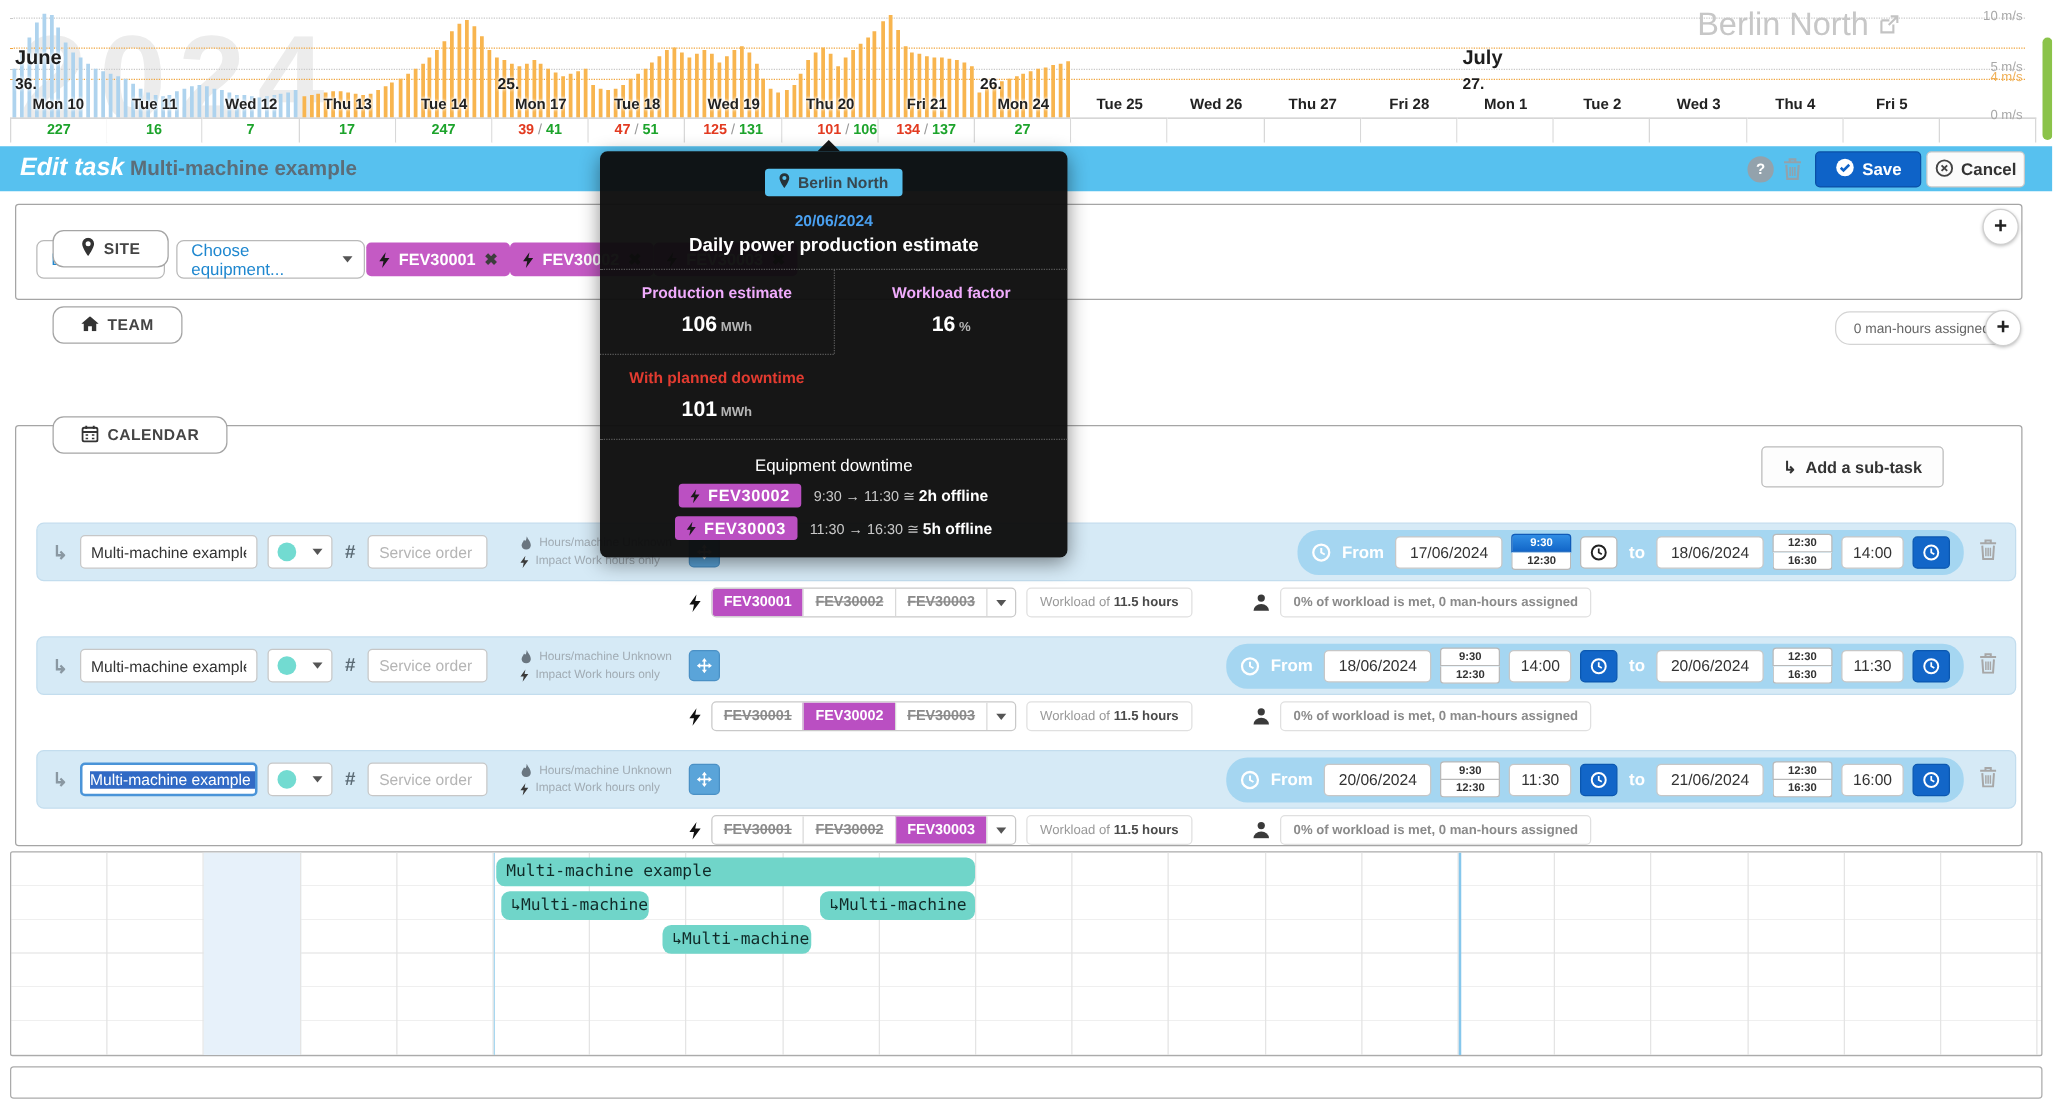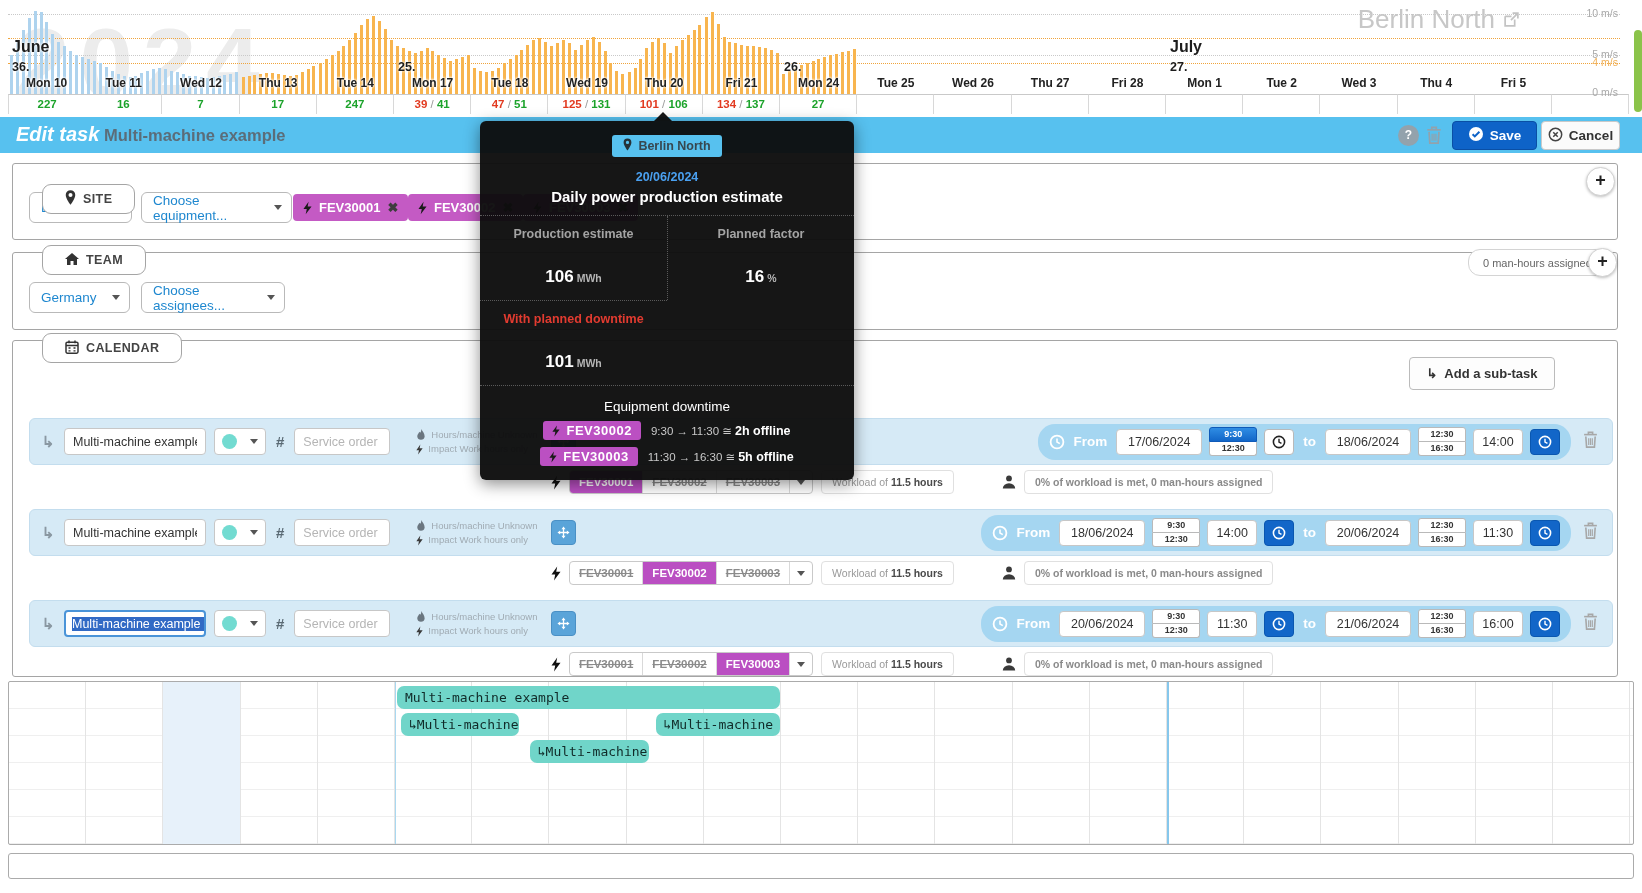--- a/index.html
+++ b/index.html
@@ -103,22 +103,22 @@
   .tt:before{content:"";position:absolute;left:174px;top:-9px;border:9px solid transparent;border-bottom:9px solid rgba(13,13,13,.96);border-top:none;}
   .tt-chip{margin:14px auto 0;width:max-content;background:#57c1ef;border-radius:3px;padding:3px 11px;font-size:12.5px;font-weight:bold;color:#37474f;display:flex;align-items:center;gap:6px;}
   .tt-date{margin-top:13px;text-align:center;font-size:12.5px;font-weight:bold;color:#4aa0f0;}
   .tt-title{margin-top:4px;text-align:center;font-size:15px;font-weight:bold;color:#fff;}
   .tt-hr{margin-top:10px;border-top:1px dotted #5a5a5a;}
   .tt-metrics{display:grid;grid-template-columns:1fr 1fr;}
   .tt-cell{padding:11px 14px 13px;text-align:center;}
   .tt-cell.c2{border-left:1px dotted #5a5a5a;}
   .tt-cell.r2{border-top:1px dotted #5a5a5a;}
   .tt-mlabel{font-size:12.5px;font-weight:bold;}
-  .tt-mlabel.green{color:#a3a3a3;} .tt-mlabel.red{color:#e23b30;}
-  .tt-mval{margin-top:26px;font-size:17px;font-weight:bold;color:#fff;}
+  .tt-mlabel.green{color:#f0abfc;} .tt-mlabel.red{color:#e23b30;}
+  .tt-mval{margin-top:9px;font-size:17px;font-weight:bold;color:#fff;}
   .tt-mval .u{font-size:10.5px;color:#b5b5b5;font-weight:bold;margin-left:3px;}
   .tt-dtitle{margin-top:13px;text-align:center;font-size:13.5px;font-weight:normal;}
   .tt-eqrow{margin-top:7px;display:flex;align-items:center;justify-content:center;gap:10px;}
   .tt-eqtag{background:#bb50c2;border-radius:3px;padding:2px 9px;display:flex;align-items:center;gap:6px;font-size:13px;font-weight:bold;color:#fff;letter-spacing:.5px;}
   .tt-eqtxt{font-size:11.5px;color:#c9c9c9;}
   .tt-eqtxt b{color:#fff;font-size:12.5px;margin-left:3px;}
 </style>
 </head>
 <body>
 
@@ -261,21 +261,21 @@
         <div class="bar orange" style="left:651.2px;height:53.5px"></div>
         <div class="bar orange" style="left:657.1px;height:56.7px"></div>
         <div class="bar orange" style="left:663.0px;height:51.8px"></div>
         <div class="bar orange" style="left:668.9px;height:42.1px"></div>
         <div class="bar orange" style="left:674.8px;height:48.6px"></div>
         <div class="bar orange" style="left:680.7px;height:55.1px"></div>
         <div class="bar orange" style="left:686.6px;height:59.9px"></div>
         <div class="bar orange" style="left:692.5px;height:64.8px"></div>
         <div class="bar orange" style="left:698.4px;height:69.7px"></div>
         <div class="daycell" style="left:625.6px;width:77.2px">Thu 20</div>
-        <div class="vcell" style="left:625.6px;width:76.2px;"><span class="r">101</span><span class="sl"> / </span><span class="g">106</span></div>
+        <div class="vcell" style="left:625.6px;width:76.2px;text-align:right;"><span class="r">101</span><span class="sl"> / </span><span class="g">106</span></div>
         <div class="bar orange" style="left:704.8px;height:77.8px"></div>
         <div class="bar orange" style="left:710.7px;height:82.6px"></div>
         <div class="bar orange" style="left:716.6px;height:71.3px"></div>
         <div class="bar orange" style="left:722.5px;height:58.3px"></div>
         <div class="bar orange" style="left:728.4px;height:53.5px"></div>
         <div class="bar orange" style="left:734.3px;height:51.8px"></div>
         <div class="bar orange" style="left:740.2px;height:50.2px"></div>
         <div class="bar orange" style="left:746.1px;height:48.6px"></div>
         <div class="bar orange" style="left:752.0px;height:48.6px"></div>
         <div class="bar orange" style="left:757.9px;height:47.8px"></div>
@@ -397,30 +397,20 @@
       </div>
   </div>
   <div class="ptab" style="left:42px;top:156px;margin-top:28px;">
     <span><svg width="11" height="15" viewBox="0 0 12 16">
           <path fill-rule="evenodd" d="M6 0 a5.2 5.2 0 0 1 5.2 5.2 C11.2 9 6 16 6 16 S0.8 9 0.8 5.2 A5.2 5.2 0 0 1 6 0 Z M6 7.4 a2.2 2.2 0 1 0 0 -4.4 a2.2 2.2 0 0 0 0 4.4 Z" fill="#333"></path>
         </svg></span>
     <span>SITE</span>
   </div>
   <div class="plusbtn" style="left:1586px;top:167px;">+</div>
 
-  <div class="panel" style="left:12px;top:252px;width:1606px;height:78px;">
-    <div class="select" style="left:16px;top:29px;width:101px;">
-      <span>Germany</span>
-        <span class="caret"></span>
-    </div>
-    <div class="select" style="left:128px;top:29px;width:144px;">
-      <span>Choose assignees...</span>
-        <span class="caret"></span>
-    </div>
-  </div>
   <div class="ptab" style="left:42px;top:245px;">
     <span><svg width="14" height="12" viewBox="0 0 14 12">
           <path d="M7 0 L14 6 H12 V12 H8.5 V8 H5.5 V12 H2 V6 H0 Z" fill="#333"></path>
         </svg></span>
     <span>TEAM</span>
   </div>
   <div class="chip-man" style="left:1468px;top:249px;">0 man-hours assigned</div>
   <div class="plusbtn" style="left:1588px;top:248px;">+</div>
 
   <div class="panel" style="left:12px;top:340px;width:1606px;height:337px;">
@@ -763,21 +753,21 @@
     </div>
     <div class="tt-date">20/06/2024</div>
     <div class="tt-title">Daily power production estimate</div>
     <div class="tt-hr"></div>
     <div class="tt-metrics">
       <div class="tt-cell">
         <div class="tt-mlabel green">Production estimate</div>
         <div class="tt-mval"><span>106</span><span class="u">MWh</span></div>
       </div>
       <div class="tt-cell c2">
-        <div class="tt-mlabel green">Planned factor</div>
+        <div class="tt-mlabel green">Workload factor</div>
         <div class="tt-mval"><span>16</span><span class="u">%</span></div>
       </div>
       <div class="tt-cell r2">
         <div class="tt-mlabel red">With planned downtime</div>
         <div class="tt-mval"><span>101</span><span class="u">MWh</span></div>
       </div>
     </div>
     <div class="tt-hr" style="margin-top:0;"></div>
     <div class="tt-dtitle">Equipment downtime</div>
     <div id="tt-downtime">

